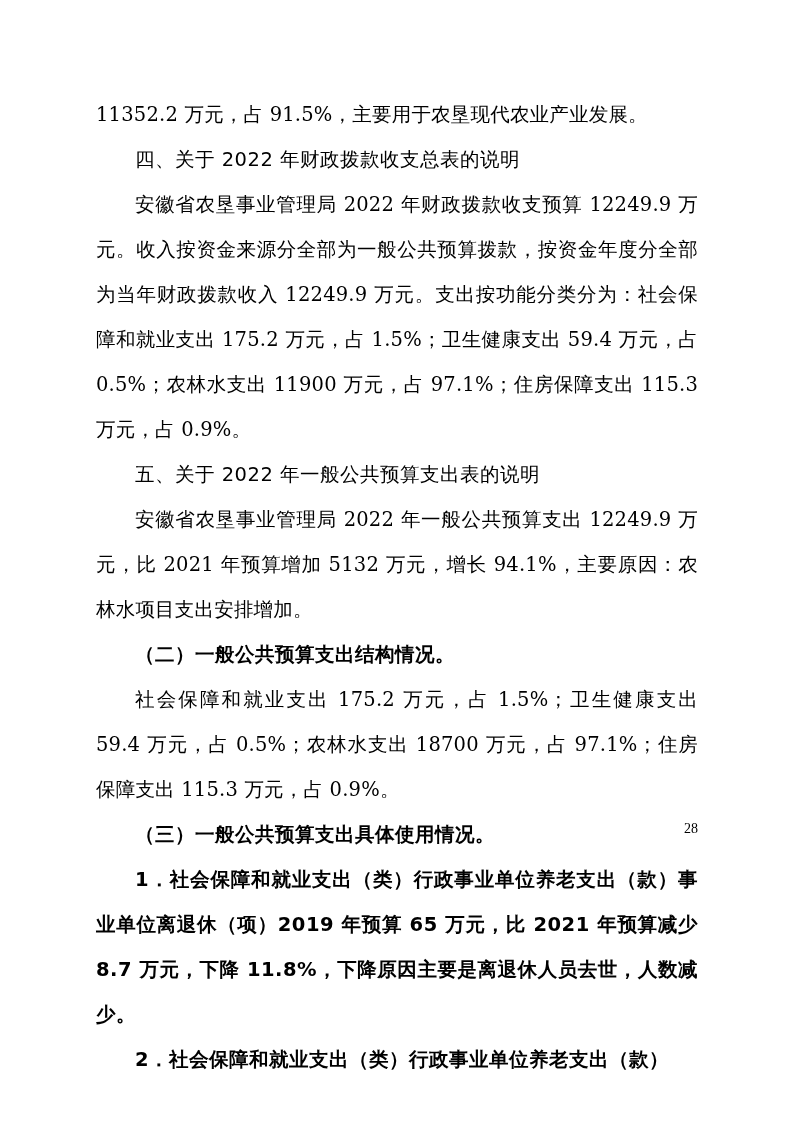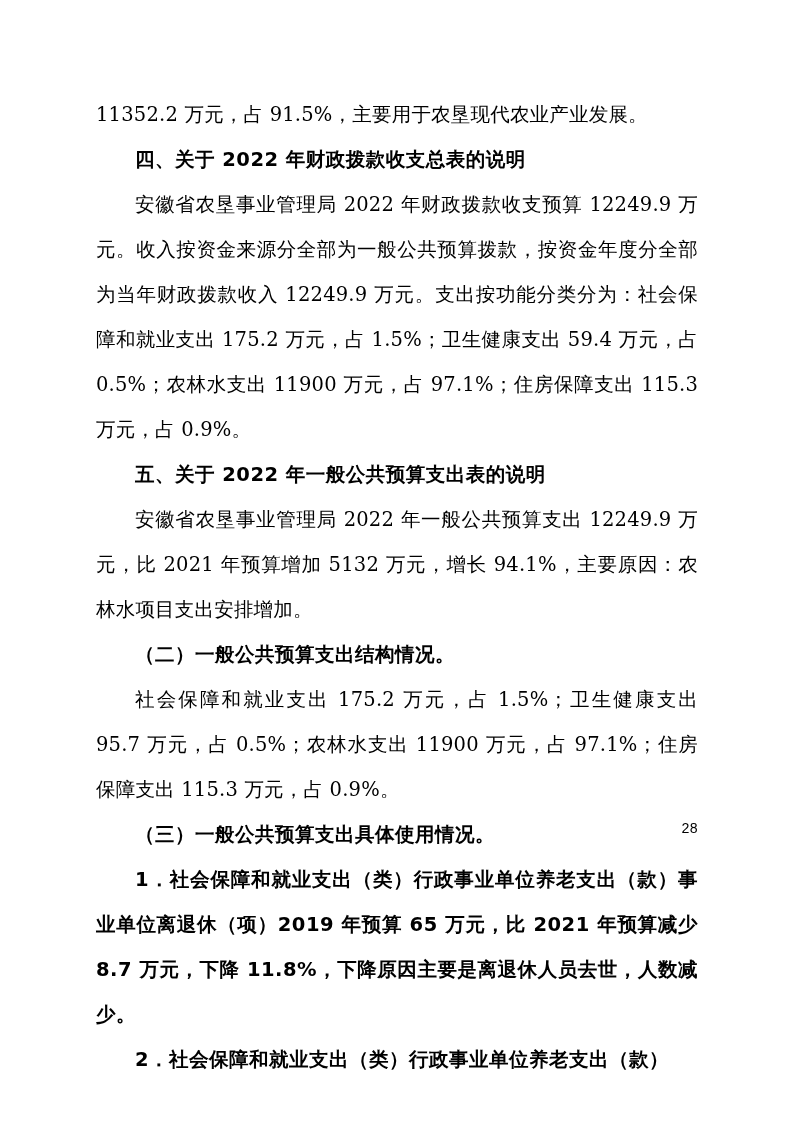--- a/index.html
+++ b/index.html
@@ -31,42 +31,42 @@
     margin: 0;
     text-align: justify;
     text-justify: inter-ideograph;
     letter-spacing: 0.2px;
   }
   .indent2 {
     text-indent: 2em;
   }
   .heading {
     font-family: "DejaVu Sans", sans-serif;
-    font-weight: bold;
+    font-weight: normal;
     text-indent: 2em;
     letter-spacing: 0.5px;
   }
   .subheading {
     font-family: "DejaVu Sans", sans-serif;
     font-weight: bold;
     text-indent: 2em;
     letter-spacing: 0.5px;
   }
   .item-head {
     font-family: "DejaVu Sans", sans-serif;
     font-weight: bold;
     text-indent: 2em;
     letter-spacing: 0.5px;
   }
   .page-number {
     position: absolute;
     right: 96px;
     bottom: 72px;
     font-size: 14px;
-    font-family: Liberation Mono, monospace;
+    font-family: Liberation Serif, serif;
     line-height: 1;
   }
 </style>
 </head>
 <body>
 
 <div class="page">
   <div class="doc-body">
 
     <p class="body">11352.2 万元，占 91.5%，主要用于农垦现代农业产业发展。</p>
@@ -75,21 +75,21 @@
 
     <p class="indent2">安徽省农垦事业管理局 2022 年财政拨款收支预算 12249.9 万元。收入按资金来源分全部为一般公共预算拨款，按资金年度分全部为当年财政拨款收入 12249.9 万元。支出按功能分类分为：社会保障和就业支出 175.2 万元，占 1.5%；卫生健康支出 59.4 万元，占 0.5%；农林水支出 11900 万元，占 97.1%；住房保障支出 115.3 万元，占 0.9%。</p>
 
     <p class="heading">五、关于 2022 年一般公共预算支出表的说明</p>
 
 
     <p class="indent2">安徽省农垦事业管理局 2022 年一般公共预算支出 12249.9 万元，比 2021 年预算增加 5132 万元，增长 94.1%，主要原因：农林水项目支出安排增加。</p>
 
     <p class="subheading">（二）一般公共预算支出结构情况。</p>
 
-    <p class="indent2">社会保障和就业支出 175.2 万元，占 1.5%；卫生健康支出 95.7 万元，占 0.5%；农林水支出 11900 万元，占 97.1%；住房保障支出 115.3 万元，占 0.9%。</p>
+    <p class="indent2">社会保障和就业支出 175.2 万元，占 1.5%；卫生健康支出 59.4 万元，占 0.5%；农林水支出 18700 万元，占 97.1%；住房保障支出 115.3 万元，占 0.9%。</p>
 
     <p class="subheading">（三）一般公共预算支出具体使用情况。</p>
 
     <p class="item-head">1．社会保障和就业支出（类）行政事业单位养老支出（款）事业单位离退休（项）2019 年预算 65 万元，比 2021 年预算减少 8.7 万元，下降 11.8%，下降原因主要是离退休人员去世，人数减少。</p>
 
     <p class="item-head">2．社会保障和就业支出（类）行政事业单位养老支出（款）</p>
 
   </div>
 
   <div class="page-number">28</div>

